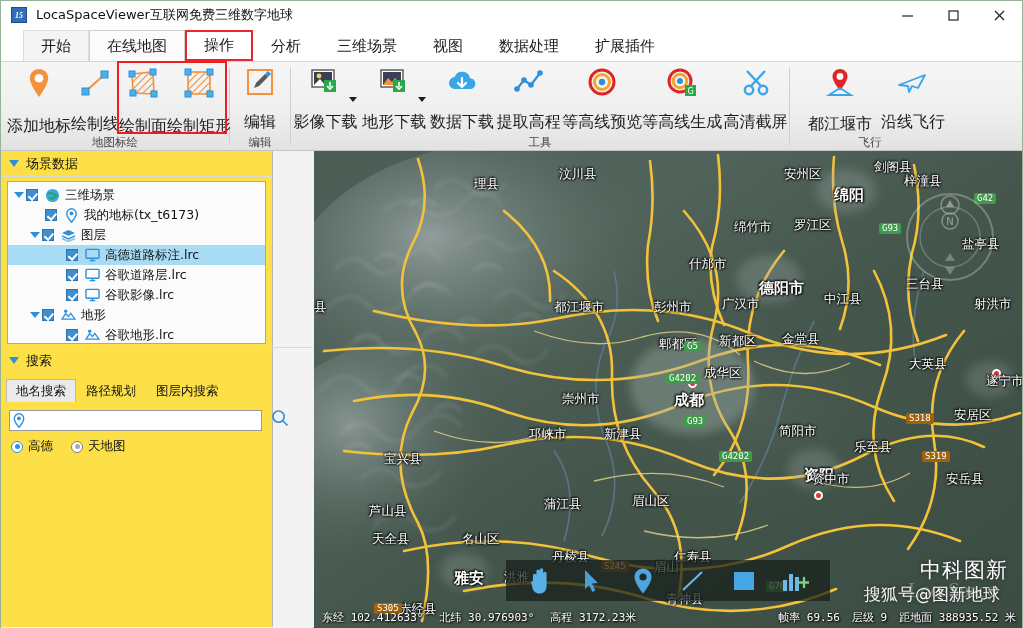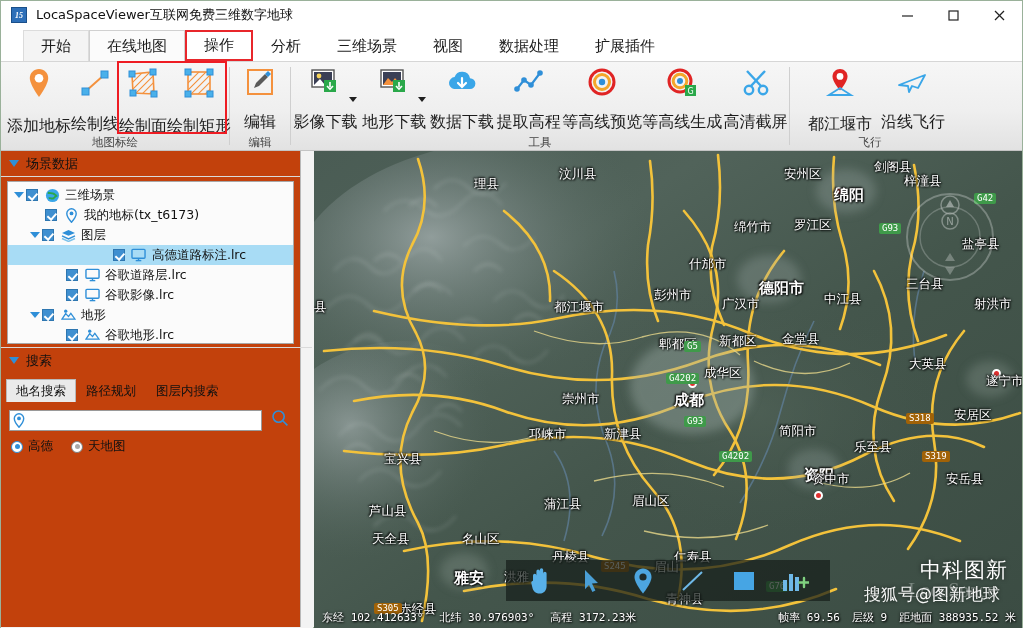--- a/index.html
+++ b/index.html
@@ -83,41 +83,41 @@
     position: absolute; border: 2px solid #ee1c23; pointer-events: none;
   }
   .dropcaret {
     position: absolute; right: 3px; top: 30px; width: 0; height: 0;
     border-left: 4px solid transparent; border-right: 4px solid transparent;
     border-top: 5px solid #1f1f1f;
   }
 
   
   #leftpanel {
-    position: absolute; left: 0; top: 150px; width: 300px; height: 477px;
-    background: #c2410c; border-right: 1px solid #b8b8b8;
+    position: absolute; left: 0; top: 150px; width: 272px; height: 477px;
+    background: #fde047; border-right: 1px solid #b8b8b8;
   }
   .sec-head {
     height: 26px; display: flex; align-items: center; padding-left: 8px;
     border-bottom: 1px solid #dadada;
   }
   .caret-down {
     width: 0; height: 0; border-left: 5.5px solid transparent;
     border-right: 5.5px solid transparent; border-top: 7px solid #2f8fd8;
     margin-right: 7px;
   }
   .sec-head .t { font-size: 13px; color: #111; font-family: "DejaVu Sans", sans-serif; }
 
   #tree {
     margin: 4px 6px 0 6px; height: 163px; background: #fbfbfb;
     border: 1px solid #a8a8a8; overflow: hidden; padding-top: 3px;
   }
   .trow { height: 20px; display: flex; align-items: center; font-size: 12.5px;
     color: #111; font-family: "DejaVu Sans", sans-serif; white-space: nowrap; }
-  .trow.sel { background: #a8dcf5; justify-content: center; }
+  .trow.sel { background: #a8dcf5; }
   .tcaret {
     width: 14px; display: flex; align-items: center; justify-content: center;
   }
   .tcaret i {
     width: 0; height: 0; border-left: 5px solid transparent;
     border-right: 5px solid transparent; border-top: 6px solid #2f8fd8;
     display: block;
   }
   .cbx {
     width: 12px; height: 12px; border: 1px solid #3f8fd0; background: #ffffff;
@@ -742,21 +742,21 @@
         <div class="place big" style="left: 520px; top: 35px; text-align: right;">绵阳</div>
         <div class="place mid" style="left: 590px; top: 22px;">梓潼县</div>
         <div class="place mid" style="left: 560px; top: 8px;">剑阁县</div>
         <div class="place mid" style="left: 420px; top: 68px;">绵竹市</div>
         <div class="place mid" style="left: 480px; top: 66px;">罗江区</div>
         <div class="place mid" style="left: 648px; top: 85px;">盐亭县</div>
         <div class="place mid" style="left: 375px; top: 105px;">什邡市</div>
         <div class="place big" style="left: 445px; top: 128px;">德阳市</div>
         <div class="place mid" style="left: 510px; top: 140px;">中江县</div>
         <div class="place mid" style="left: 592px; top: 125px;">三台县</div>
-        <div class="place mid" style="left: 340px; top: 136px;">彭州市</div>
+        <div class="place mid" style="left: 340px; top: 148px;">彭州市</div>
         <div class="place mid" style="left: 408px; top: 145px;">广汉市</div>
         <div class="place mid" style="left: 240px; top: 148px;">都江堰市</div>
         <div class="place mid" style="left: 660px; top: 145px;">射洪市</div>
         <div class="place mid" style="left: 0px; top: 148px;">县</div>
         <div class="place mid" style="left: 405px; top: 182px;">新都区</div>
         <div class="place mid" style="left: 468px; top: 180px;">金堂县</div>
         <div class="place mid" style="left: 345px; top: 185px;">郫都区</div>
         <div class="place mid" style="left: 390px; top: 214px;">成华区</div>
         <div class="place big" style="left: 360px; top: 240px;">成都</div>
         <div class="place mid" style="left: 595px; top: 205px;">大英县</div>

